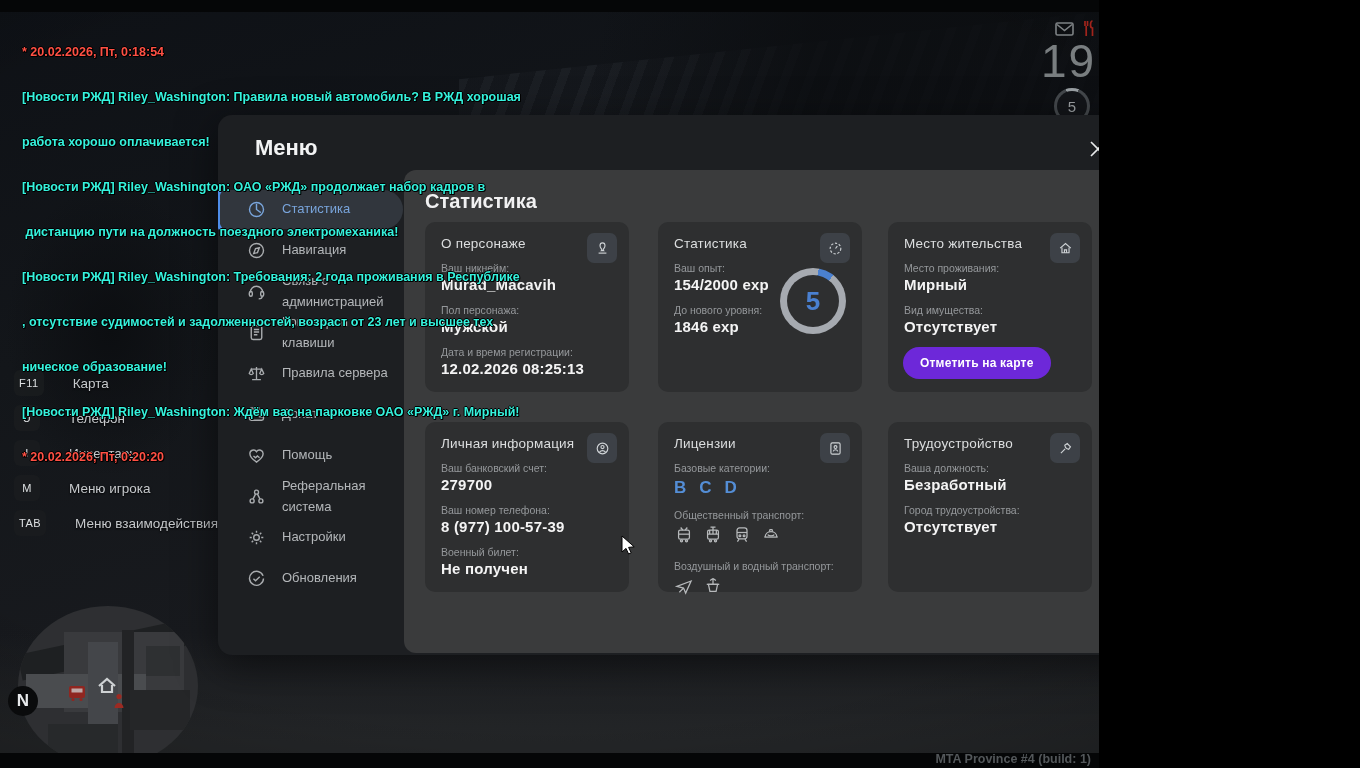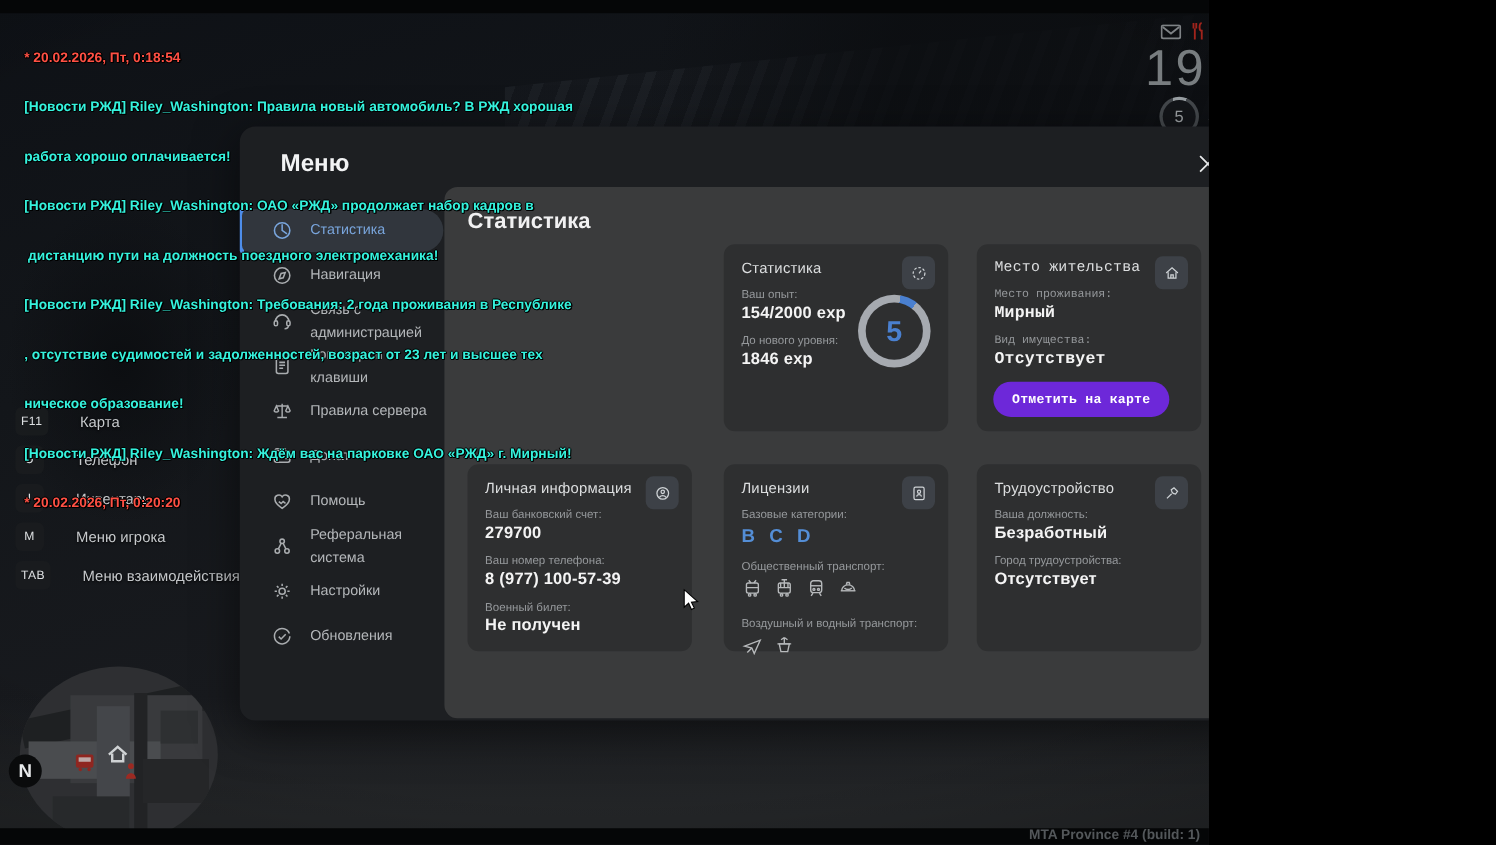--- a/index.html
+++ b/index.html
@@ -78,21 +78,21 @@
 
   .panel{position:absolute;left:186px;top:55px;width:737px;height:483px;background:#3a3b3c;border-radius:12px;}
   .panel-title{position:absolute;left:21px;top:20px;font-size:20px;font-weight:bold;color:#f1f1f2;}
 
   .card{position:absolute;width:204px;height:170px;background:#2e2f30;border-radius:10px;box-sizing:border-box;padding:14px 16px;}
   .card .ttl{font-size:13.5px;color:#dcdedf;letter-spacing:.2px;}
   .card .chip{position:absolute;right:12px;top:11px;width:30px;height:30px;border-radius:7px;background:#3d4147;
       color:#cfd3d6;display:flex;align-items:center;justify-content:center;}
   .card .fl{font-size:10.5px;color:#95989b;margin-top:11px;}
   .card .fv{font-size:15px;font-weight:bold;color:#f4f4f4;margin-top:2px;letter-spacing:.2px;}
-  .c1{left:21px;top:52px;} .c2{left:254px;top:52px;} .c3{left:484px;top:52px;font-family:Liberation Mono, monospace;}
+  .c1{left:21px;top:52px;} .c2{left:254px;top:52px;} .c3{left:484px;top:52px;}
   .c4{left:21px;top:252px;} .c5{left:254px;top:252px;} .c6{left:484px;top:252px;}
 
   .ring{position:absolute;right:16px;top:46px;width:66px;height:66px;border-radius:50%;
       background:conic-gradient(from 10deg,#4a80d0 0 28deg,#a6aab0 28deg 360deg);}
   .ring .in{position:absolute;inset:7px;border-radius:50%;background:#2e2f30;
       display:flex;align-items:center;justify-content:center;font-size:26px;font-weight:bold;color:#4a80d0;}
 
   .map-btn{position:absolute;left:15px;bottom:13px;background:#6d28d9;color:#fff;border:none;border-radius:16px;
       padding:9px 17px;font-size:12px;font-weight:bold;font-family:inherit;cursor:pointer;letter-spacing:.2px;}
 
@@ -321,20 +321,35 @@
               <path d="M8.5 12.3l2.4 2.4 4.8-4.8"></path>
             </svg>
           </span>
         <span class="lbl">Обновления</span>
       </div>
     </nav>
 
     <section class="panel">
       <h1 class="panel-title" style="margin:0;">Статистика</h1>
 
+      <div class="card c1">
+        <div class="ttl">О персонаже</div>
+        <div class="chip">
+            <svg width="17" height="17" viewBox="0 0 24 24" fill="none" stroke="currentColor" stroke-width="1.6">
+              <path d="M8.5 8a3.5 4 0 1 1 7 0c0 2.4-1.4 3.6-2.2 4.8-.4.7-.4 1.6.2 2.2H10.5c.6-.6.6-1.5.2-2.2C9.9 11.6 8.5 10.4 8.5 8z"></path>
+              <path d="M6.5 18.5h11"></path>
+            </svg>
+          </div>
+        <div class="fl">Ваш никнейм:</div>
+        <div class="fv">Murad_Macavih</div>
+        <div class="fl">Пол персонажа:</div>
+        <div class="fv">Мужской</div>
+        <div class="fl">Дата и время регистрации:</div>
+        <div class="fv">12.02.2026 08:25:13</div>
+      </div>
 
       <div class="card c2">
         <div class="ttl">Статистика</div>
         <div class="chip">
             <svg width="17" height="17" viewBox="0 0 24 24" fill="none" stroke="currentColor" stroke-width="1.6">
               <circle cx="12" cy="12" r="7.5" stroke-dasharray="3.2 2.4"></circle>
               <path d="M12 12l2.6-3.4"></path>
             </svg>
           </div>
         <div class="fl">Ваш опыт:</div>

